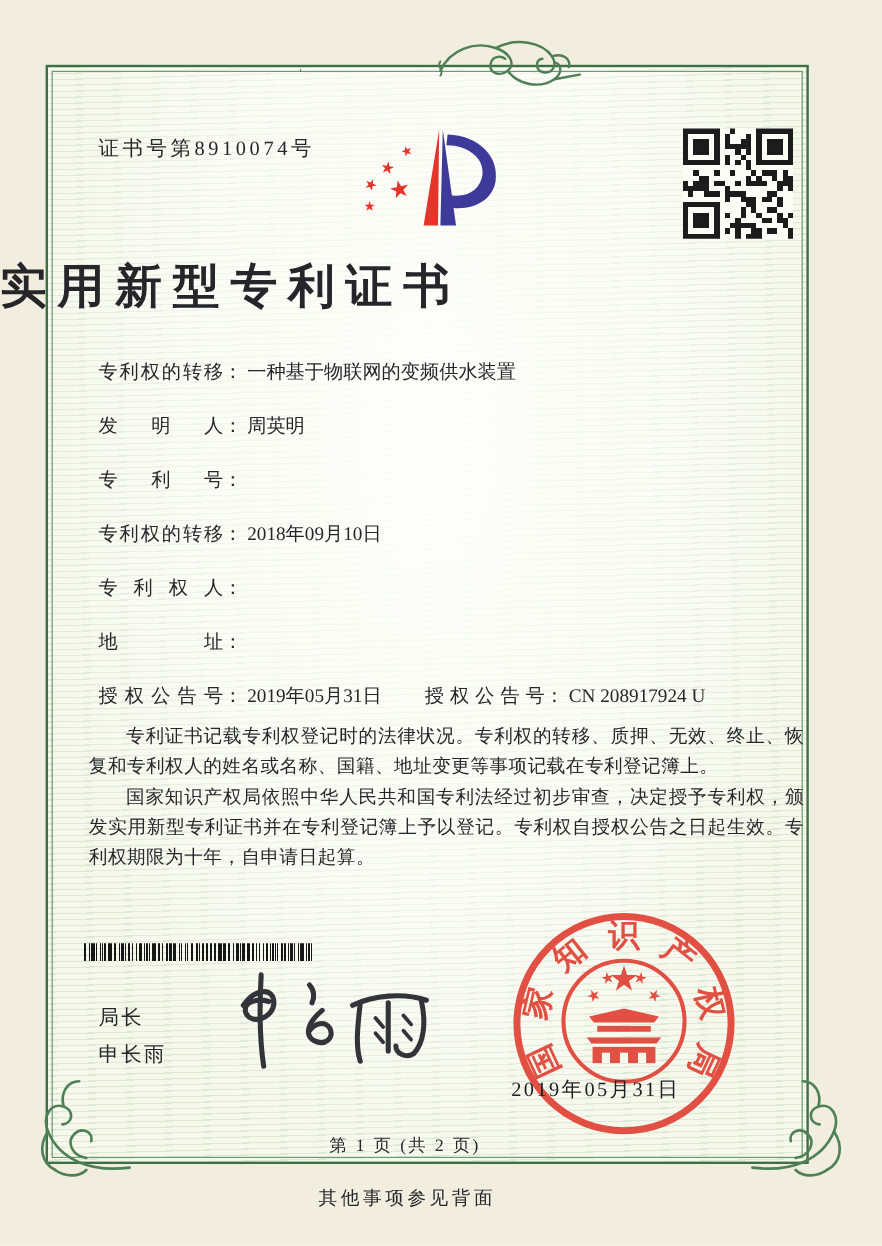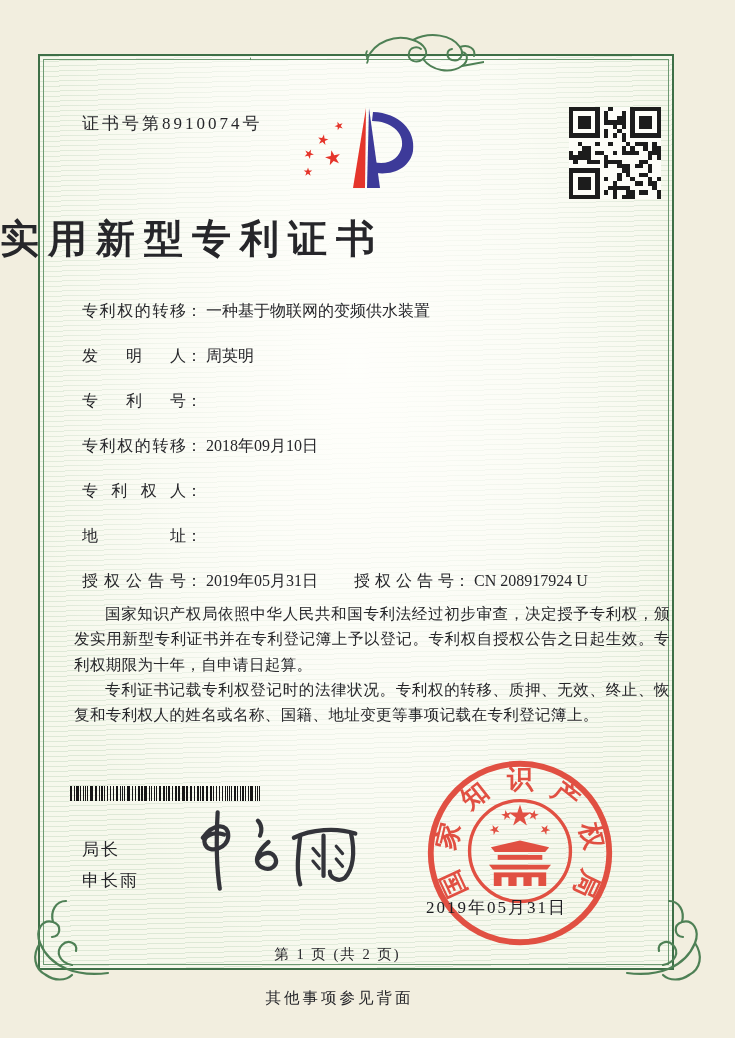--- a/index.html
+++ b/index.html
@@ -23,21 +23,21 @@
   .title{left:0;top:212px;width:735px;text-align:left;font-size:39px;font-weight:bold;letter-spacing:9px;}
   .fields{left:82px;top:300px;width:560px;font-size:16px;}
   .row{display:flex;align-items:baseline;margin-bottom:23px;line-height:22px;white-space:nowrap;}
   .lbl{display:inline-block;width:104px;text-align:justify;text-align-last:justify;}
   .lbl5{display:inline-block;width:100px;text-align:justify;text-align-last:justify;}
   .colon{display:inline-block;margin-right:4px;}
   .pair2{margin-left:36px;display:flex;align-items:baseline;}
   .paras{left:74px;top:601px;width:596px;font-size:15.5px;line-height:1.63;letter-spacing:0.4px;text-align:justify;}
   .paras p{text-indent:2em;}
   .barcode{left:70px;top:786px;}
-  .sig-block{left:82px;top:834px;font-size:17px;line-height:31px;letter-spacing:2px;}
+  .sig-block{left:82px;top:834px;font-size:17px;line-height:31px;letter-spacing:2px;font-family:Liberation Mono, monospace;}
   .sig-svg{left:188px;top:806px;}
   .seal{left:423px;top:756px;opacity:0.93;}
   .seal-date{left:426px;top:896px;font-size:17px;letter-spacing:2px;color:#1d1d22;}
   .page-no{left:0;top:945px;width:735px;text-align:center;font-size:14.5px;transform:translateX(-30px);letter-spacing:2px;}
   .footer-note{left:0;top:988px;width:735px;text-align:center;font-size:15.5px;transform:translateX(-28px);letter-spacing:3px;}
   .ornament-top{left:250px;top:29px;}
   .corner-bl{left:20px;top:893px;}
   .corner-br{left:623px;top:893px;transform:scaleX(-1);}
   .logo{left:293px;top:96px;}
   .qr{left:569px;top:107px;}
@@ -272,22 +272,22 @@
       <span>2019年05月31日</span>
     <span class="pair2">
       <span class="lbl5">授权公告号</span>
         <span class="colon">：</span>
         <span>CN 208917924 U</span>
     </span>
   </div>
 </div>
 
 <div class="abs paras">
+  <p>专利证书记载专利权登记时的法律状况。专利权的转移、质押、无效、终止、恢复和专利权人的姓名或名称、国籍、地址变更等事项记载在专利登记簿上。</p>
   <p>国家知识产权局依照中华人民共和国专利法经过初步审查，决定授予专利权，颁发实用新型专利证书并在专利登记簿上予以登记。专利权自授权公告之日起生效。专利权期限为十年，自申请日起算。</p>
-  <p>专利证书记载专利权登记时的法律状况。专利权的转移、质押、无效、终止、恢复和专利权人的姓名或名称、国籍、地址变更等事项记载在专利登记簿上。</p>
 </div>
 
 <svg class="abs barcode" width="194" height="15" viewBox="0 0 194 15" shape-rendering="crispEdges">
   <g id="barcode-bars" fill="#161616">
       <rect x="0" y="0" width="2" height="15"></rect>
       <rect x="4" y="0" width="1" height="15"></rect>
       <rect x="6" y="0" width="3" height="15"></rect>
       <rect x="10" y="0" width="1" height="15"></rect>
       <rect x="13" y="0" width="1" height="15"></rect>
       <rect x="15" y="0" width="1" height="15"></rect>

